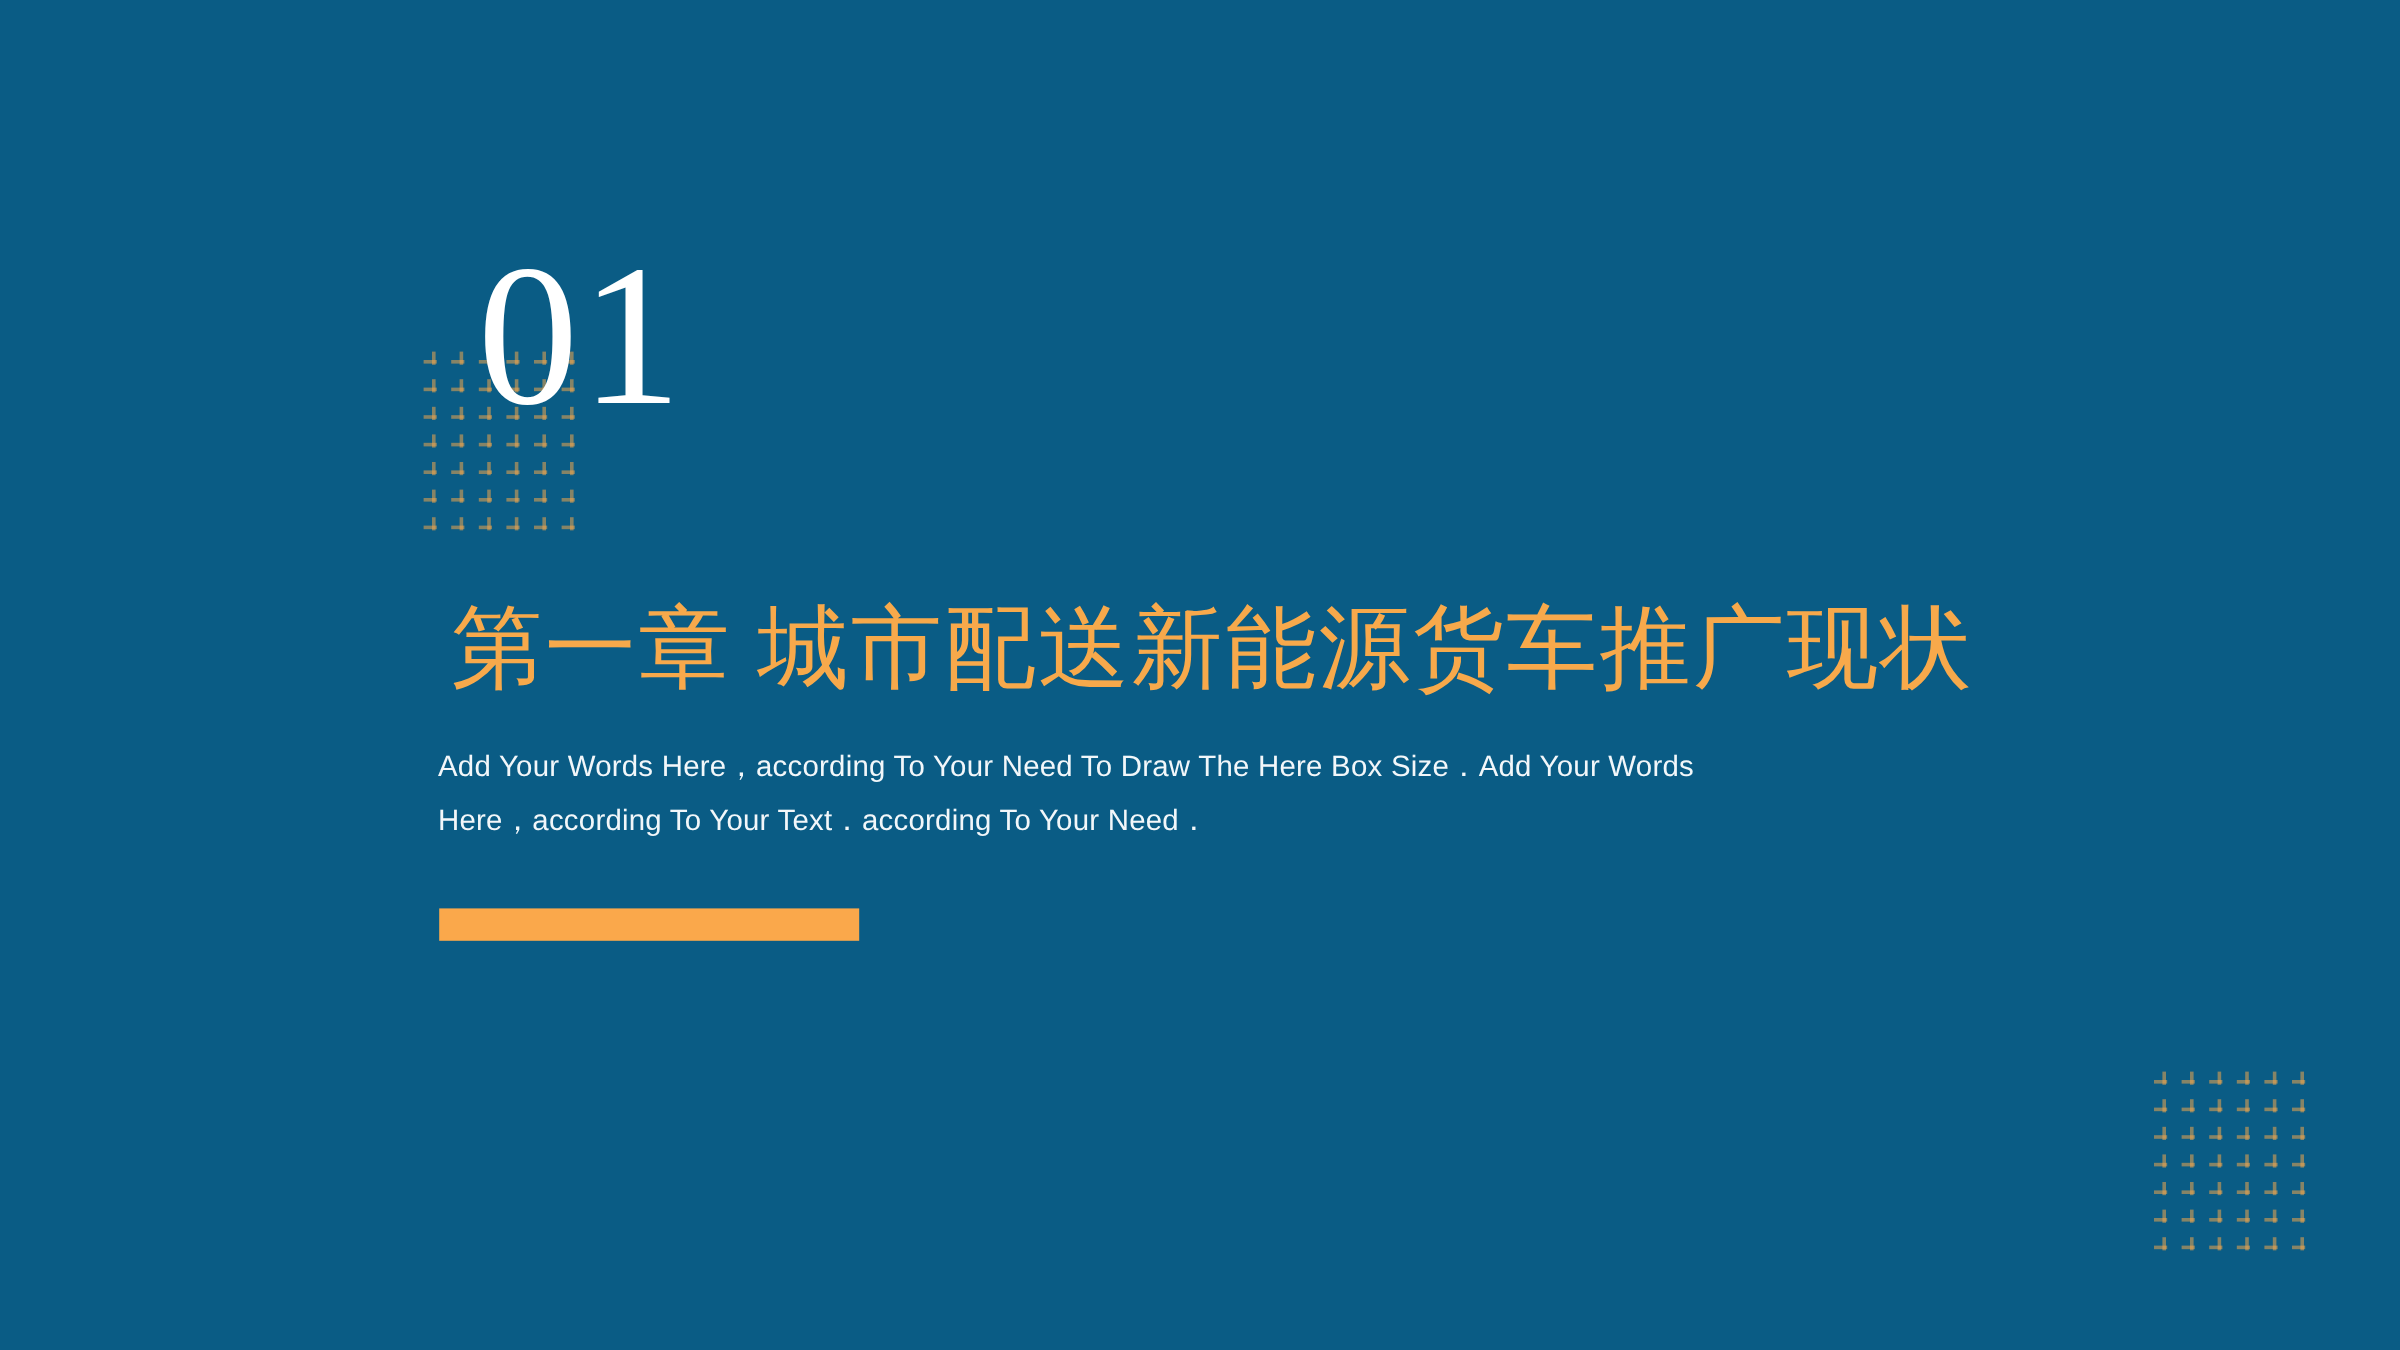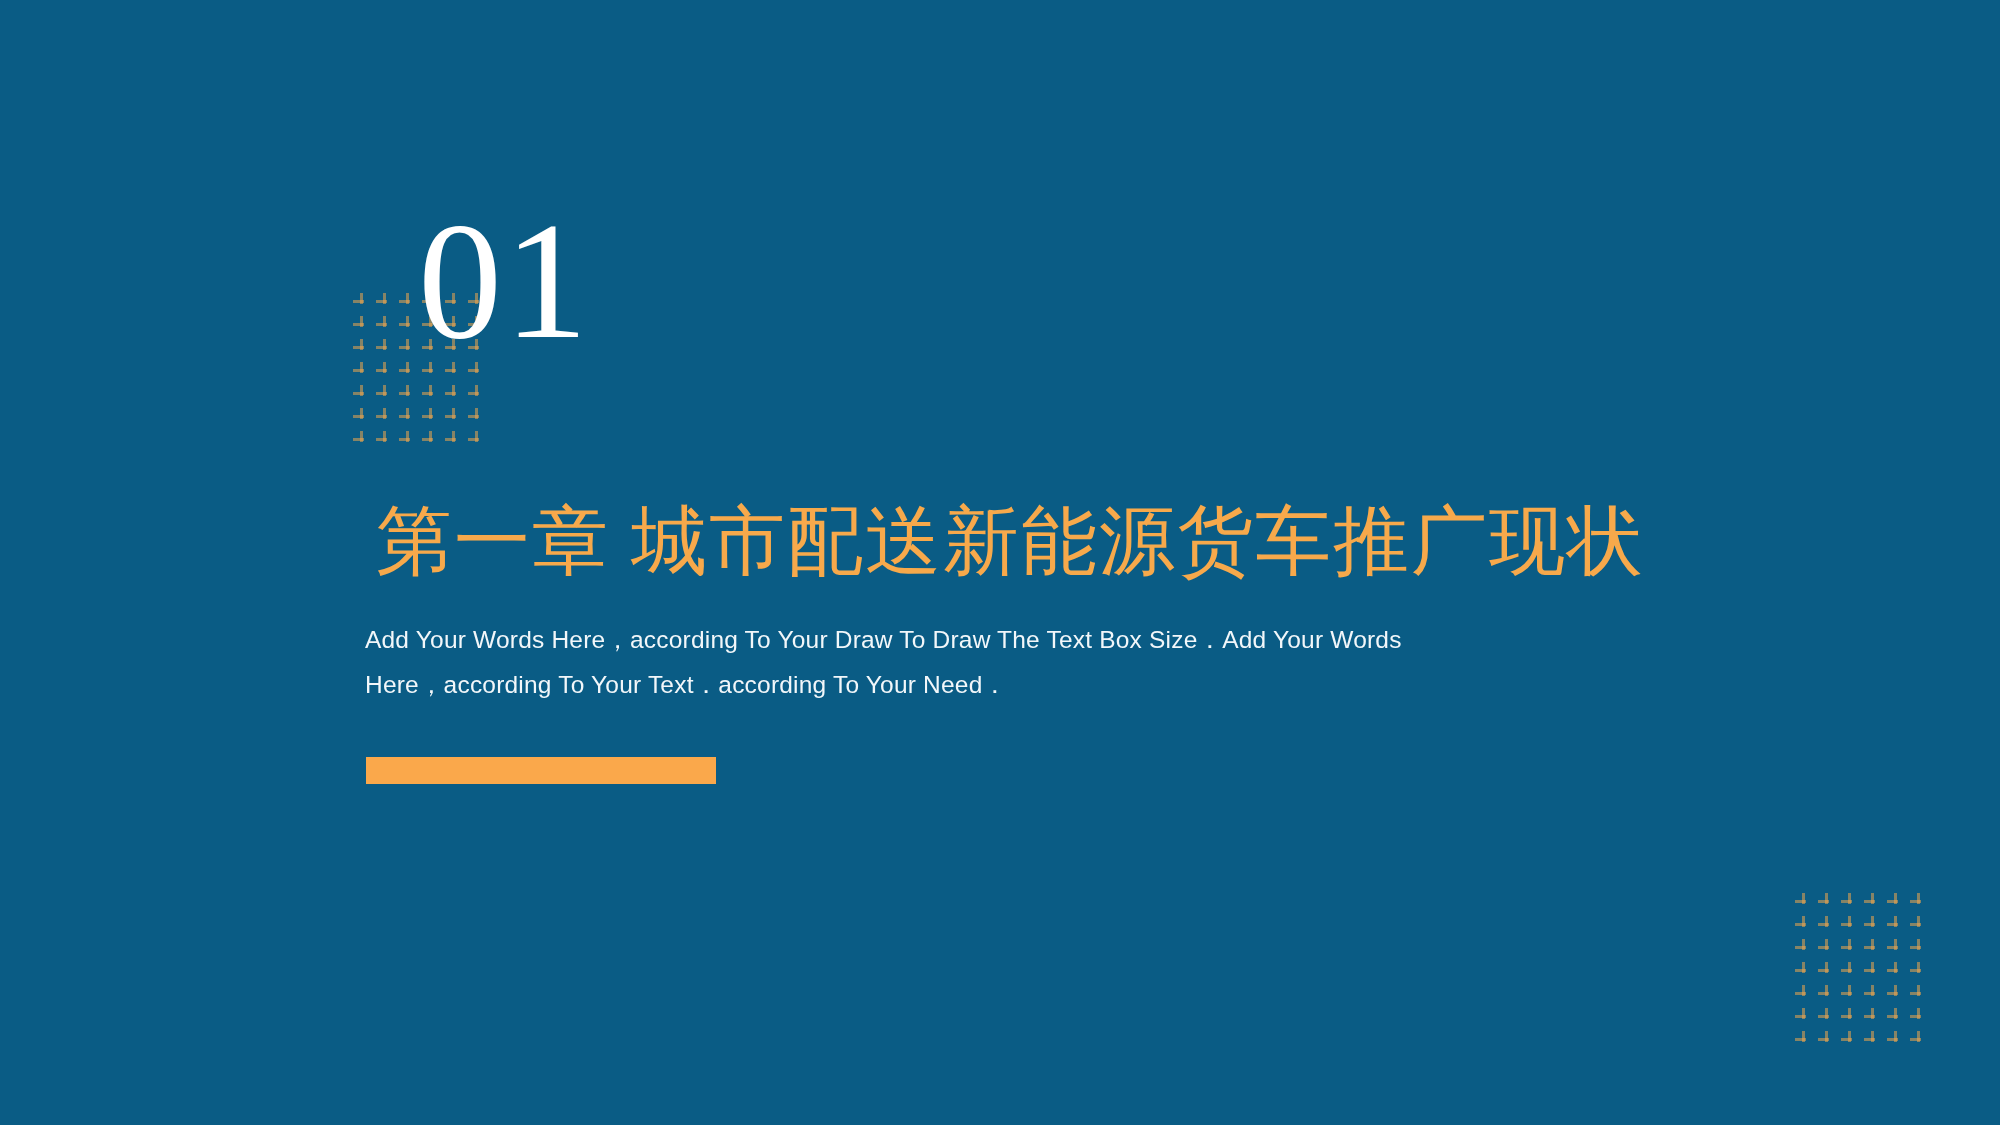--- a/index.html
+++ b/index.html
@@ -68,21 +68,20 @@
     position: absolute;
     left: 398px;
     top: 196px;
     font-family: "Liberation Serif", "DejaVu Serif", serif;
     font-size: 168px;
     line-height: 1;
     color: #ffffff;
     letter-spacing: 2px;
     font-weight: 400;
     z-index: 3;
-    margin-left: 20px;
   }
 
   
   #chapter-title {
     position: absolute;
     left: 376px;
     top: 498px;
     font-family: "Liberation Serif", "DejaVu Serif", serif;
     font-size: 76px;
     line-height: 1.15;
@@ -164,21 +163,21 @@
       <span class="plus"></span>
       <span class="plus"></span>
       <span class="plus"></span>
       <span class="plus"></span>
     </div>
 
   <div id="chapter-number" style="color: rgb(255, 255, 255);">01</div>
 
   <div id="chapter-title" style="color: rgb(247, 169, 75); text-align: right;">第一章  城市配送新能源货车推广现状</div>
 
-  <div id="body-text" style="color: rgb(242, 247, 250);">Add Your Words Here，according To Your Draw To Draw The Text Box Size．Add Your Words Here，according To Your Text．according To Your Need．</div>
+  <div id="body-text" style="color: rgb(242, 247, 250);">Add Your Words Here，according To Your Need To Draw The Here Box Size．Add Your Words Here，according To Your Text．according To Your Need．</div>
 
   <div id="accent-bar" style="background: rgb(250, 168, 75);"></div>
 
   <div class="plus-grid" id="grid-bottom-right" style="grid-template-columns: repeat(6, 23px);">
       <span class="plus"></span>
       <span class="plus"></span>
       <span class="plus"></span>
       <span class="plus"></span>
       <span class="plus"></span>
       <span class="plus"></span>

